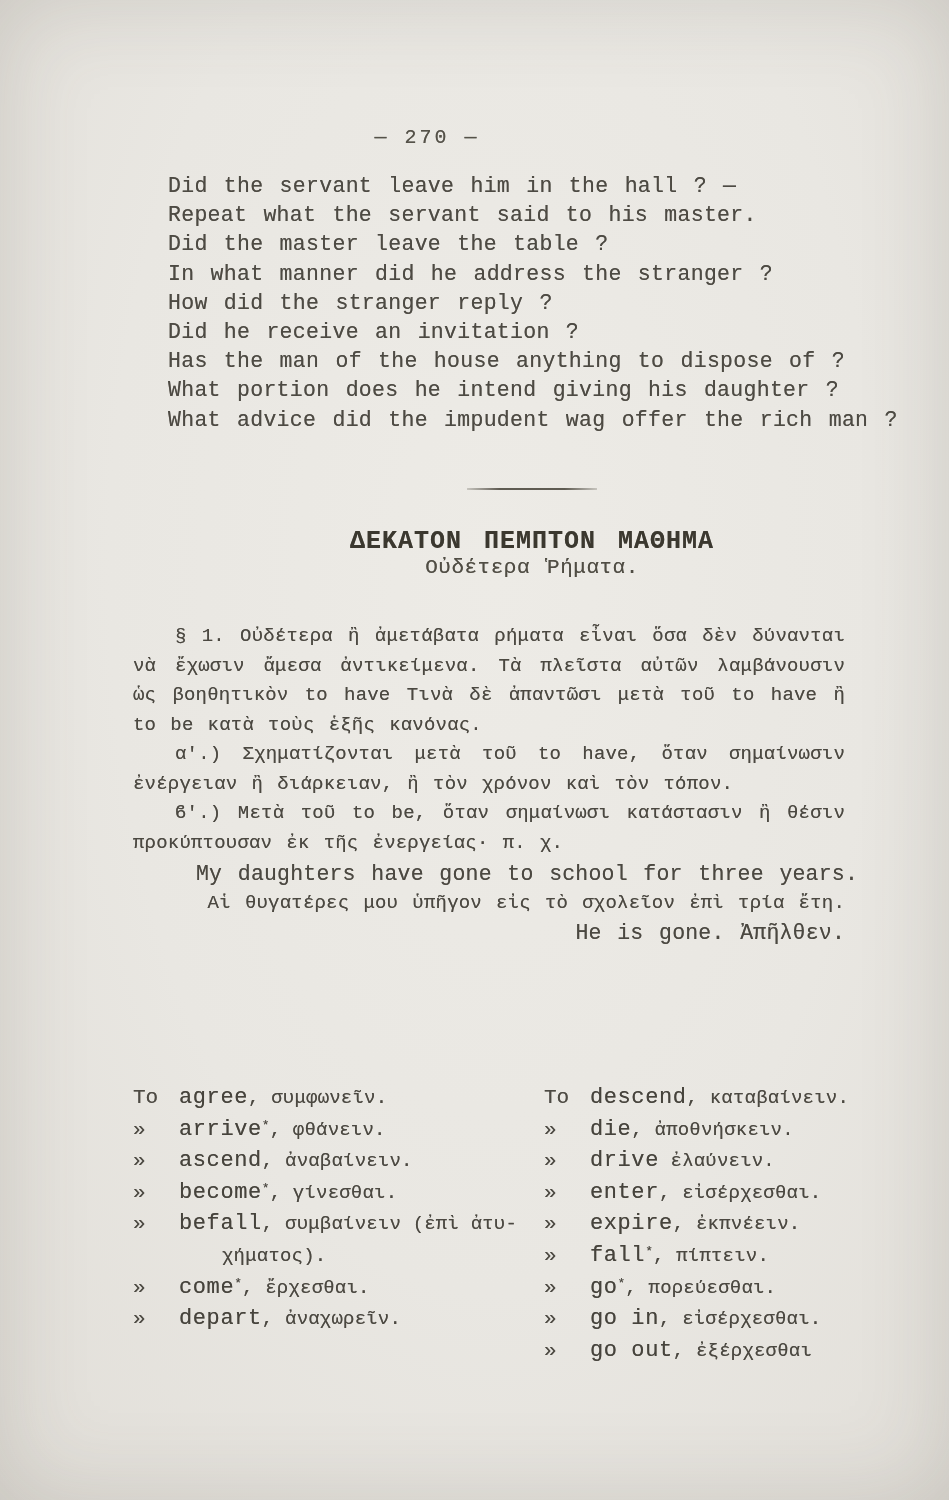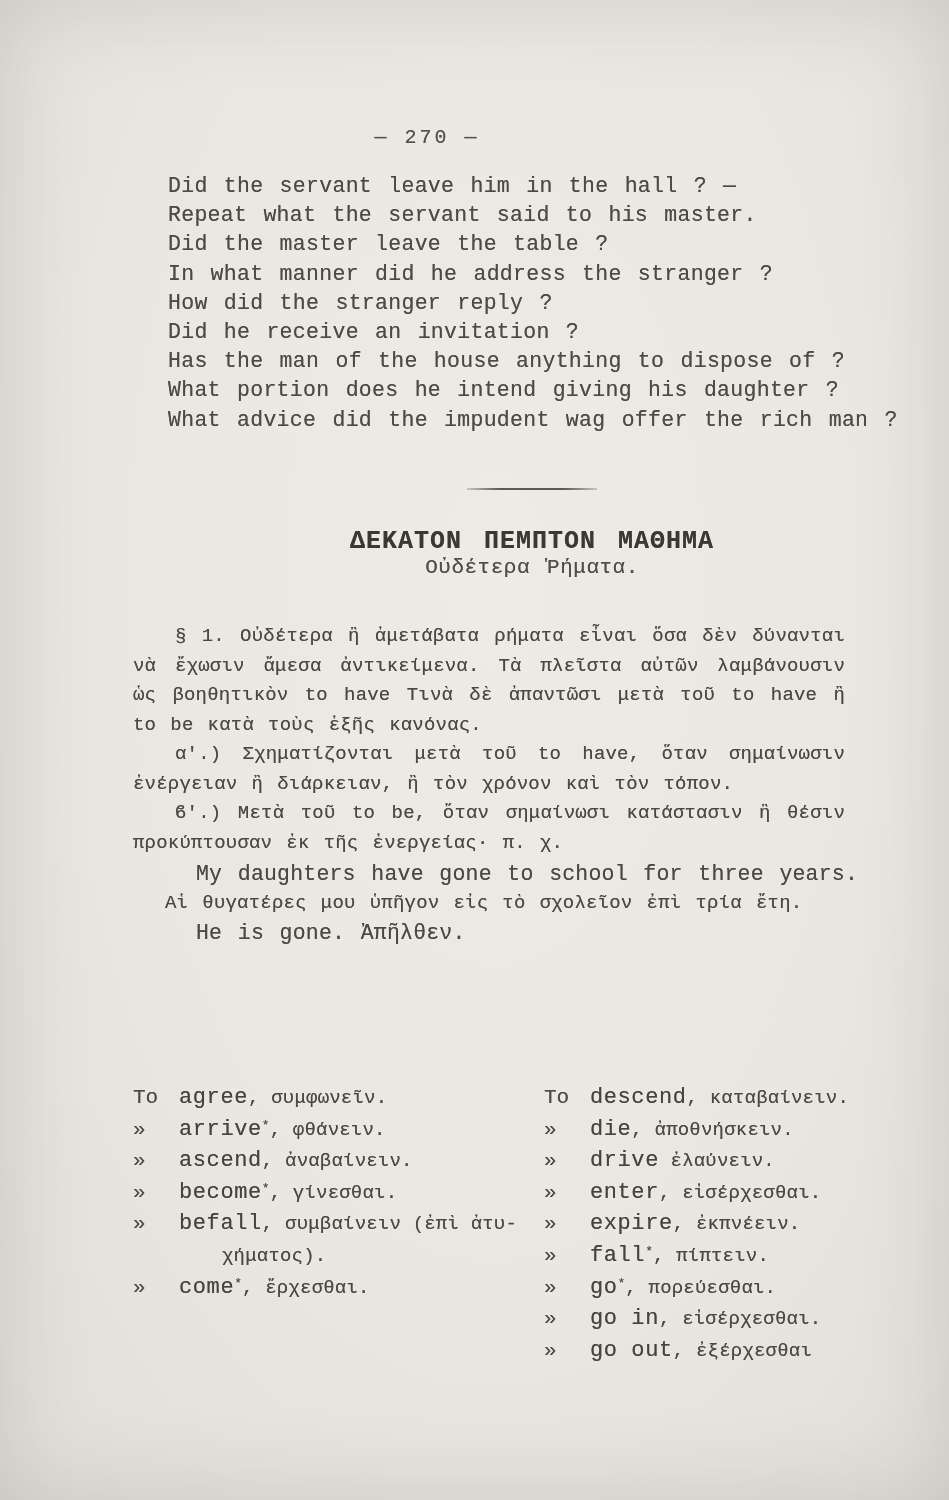--- a/index.html
+++ b/index.html
@@ -47,21 +47,21 @@
     color:#504d44;
   }
 
   .body-text{
     position:absolute; top:622px; left:133px; width:712px;
     font-size:19px; line-height:29.5px; word-spacing:2.5px; letter-spacing:0.2px;
     text-align:justify; color:#4b4841;
   }
   .para{ margin:0; text-indent:42px; }
   .examples{ margin:1px 0 2px 0; text-align:left; }
-  .ex{ text-indent:0; white-space:nowrap; }
+  .ex{ text-indent:0; white-space:nowrap;text-align:right; }
   .ex.en{ padding-left:63px; font-size:21.5px; line-height:30px; }
   .ex.gr{ padding-left:32px; font-size:19px; line-height:29px; }
 
   .verb-table{
     position:absolute; top:1083px; left:133px; width:716px;
     display:flex;
     gap:17px;
   }
   .vcol{ line-height:30.6px; }
   .vcol.left{ width:407px; }
@@ -112,20 +112,21 @@
   <div class="verb-table ink">
 
     <div class="vcol left">
       <div class="vrow"><span class="vpre">To</span><span class="vword">agree</span><sup class="vstar"></sup><span class="vgr">, συμφωνεῖν.</span></div>
       <div class="vrow"><span class="vpre">»</span><span class="vword">arrive</span><sup class="vstar">*</sup><span class="vgr">, φθάνειν.</span></div>
       <div class="vrow"><span class="vpre">»</span><span class="vword">ascend</span><sup class="vstar"></sup><span class="vgr">, ἀναβαίνειν.</span></div>
       <div class="vrow"><span class="vpre">»</span><span class="vword">become</span><sup class="vstar">*</sup><span class="vgr">, γίνεσθαι.</span></div>
       <div class="vrow"><span class="vpre">»</span><span class="vword">befall</span><sup class="vstar"></sup><span class="vgr">, συμβαίνειν (ἐπὶ ἀτυ-</span></div>
       <div class="vrow cont"><span class="vword"></span><sup class="vstar"></sup><span class="vgr">χήματος).</span></div>
       <div class="vrow"><span class="vpre">»</span><span class="vword">come</span><sup class="vstar">*</sup><span class="vgr">, ἔρχεσθαι.</span></div>
+      <div class="vrow"><span class="vpre">»</span><span class="vword">depart</span><sup class="vstar"></sup><span class="vgr">, ἀναχωρεῖν.</span></div>
     </div>
 
     <div class="vcol right">
       <div class="vrow"><span class="vpre">To</span><span class="vword">descend</span><sup class="vstar"></sup><span class="vgr">, καταβαίνειν.</span></div>
       <div class="vrow"><span class="vpre">»</span><span class="vword">die</span><sup class="vstar"></sup><span class="vgr">, ἀποθνήσκειν.</span></div>
       <div class="vrow"><span class="vpre">»</span><span class="vword">drive</span><sup class="vstar"></sup><span class="vgr"> ἐλαύνειν.</span></div>
       <div class="vrow"><span class="vpre">»</span><span class="vword">enter</span><sup class="vstar"></sup><span class="vgr">, εἰσέρχεσθαι.</span></div>
       <div class="vrow"><span class="vpre">»</span><span class="vword">expire</span><sup class="vstar"></sup><span class="vgr">, ἐκπνέειν.</span></div>
       <div class="vrow"><span class="vpre">»</span><span class="vword">fall</span><sup class="vstar">*</sup><span class="vgr">, πίπτειν.</span></div>
       <div class="vrow"><span class="vpre">»</span><span class="vword">go</span><sup class="vstar">*</sup><span class="vgr">, πορεύεσθαι.</span></div>

